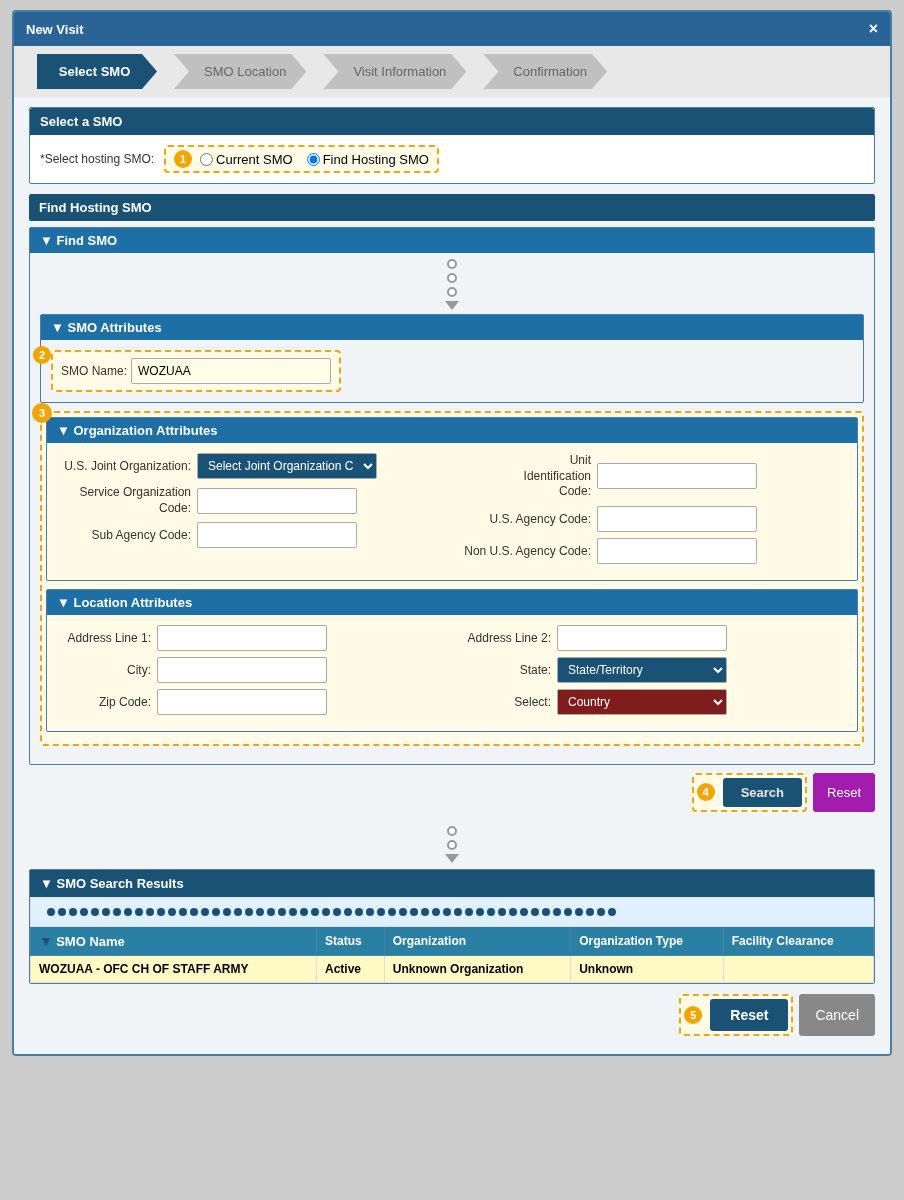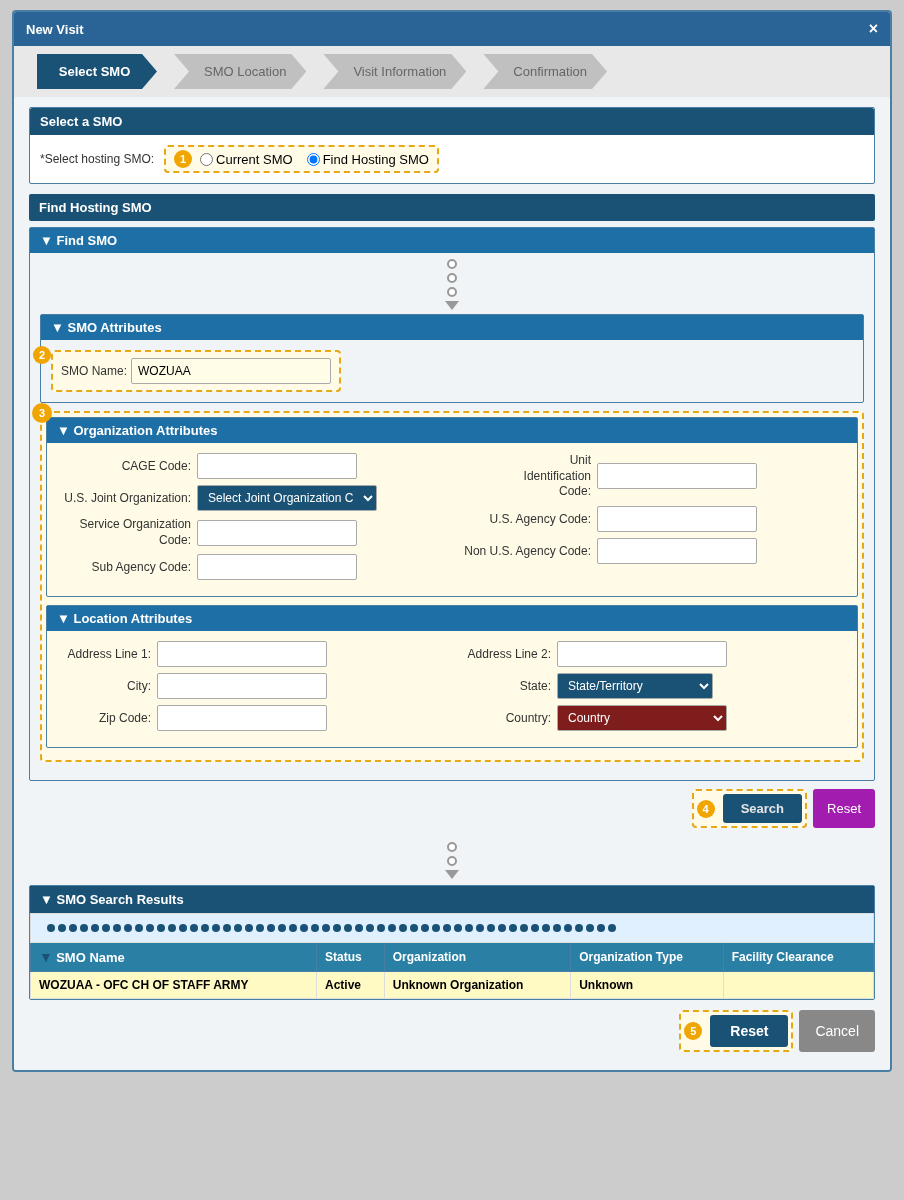--- a/index.html
+++ b/index.html
@@ -166,24 +166,20 @@
 
           <div class="sub-section" style="margin-bottom:8px;">
             <div class="sub-section-header">
               <span>▼ Organization Attributes</span>
             </div>
             <div style="padding: 10px;">
               <div class="two-panel">
 
                 <div>
                   <div class="form-field-row">
-                    <span class="fl" style="min-width:140px;">CAGE Code:</span>
-                    <input type="text" style="width: 160px;">
-                  </div>
-                  <div class="form-field-row">
                     <span class="fl" style="min-width:140px;">U.S. Joint Organization:</span>
                     <select style="width:180px; background:#1a5276; color:#fff;">
                       <option>Select Joint Organization Code</option>
                     </select>
                   </div>
                   <div class="form-field-row">
                     <span class="fl" style="min-width:140px; line-height:1.3;">Service Organization<br>Code:</span>
                     <input type="text" style="width: 160px;">
                   </div>
                   <div class="form-field-row">
@@ -232,26 +228,26 @@
                   </div>
                 </div>
 
                 <div>
                   <div class="form-field-row">
                     <span class="fl" style="min-width:100px;">Address Line 2:</span>
                     <input type="text" style="width: 170px;">
                   </div>
                   <div class="form-field-row">
                     <span class="fl" style="min-width:100px;">State:</span>
-                    <select style="width:156px; background:#1a5276; color:#fff;">
+                    <select style="width:170px; background:#1a5276; color:#fff;">
                       <option>State/Territory</option>
                     </select>
                   </div>
                   <div class="form-field-row">
-                    <span class="fl" style="min-width:100px;">Country:</span>
+                    <span class="fl" style="min-width:100px;">Select:</span>
                     <select style="width:170px; background:#7f1d1d; color:#fff;">
                       <option>Country</option>
                     </select>
                   </div>
                 </div>
               </div>
             </div>
           </div>
         </div>
       </div>

